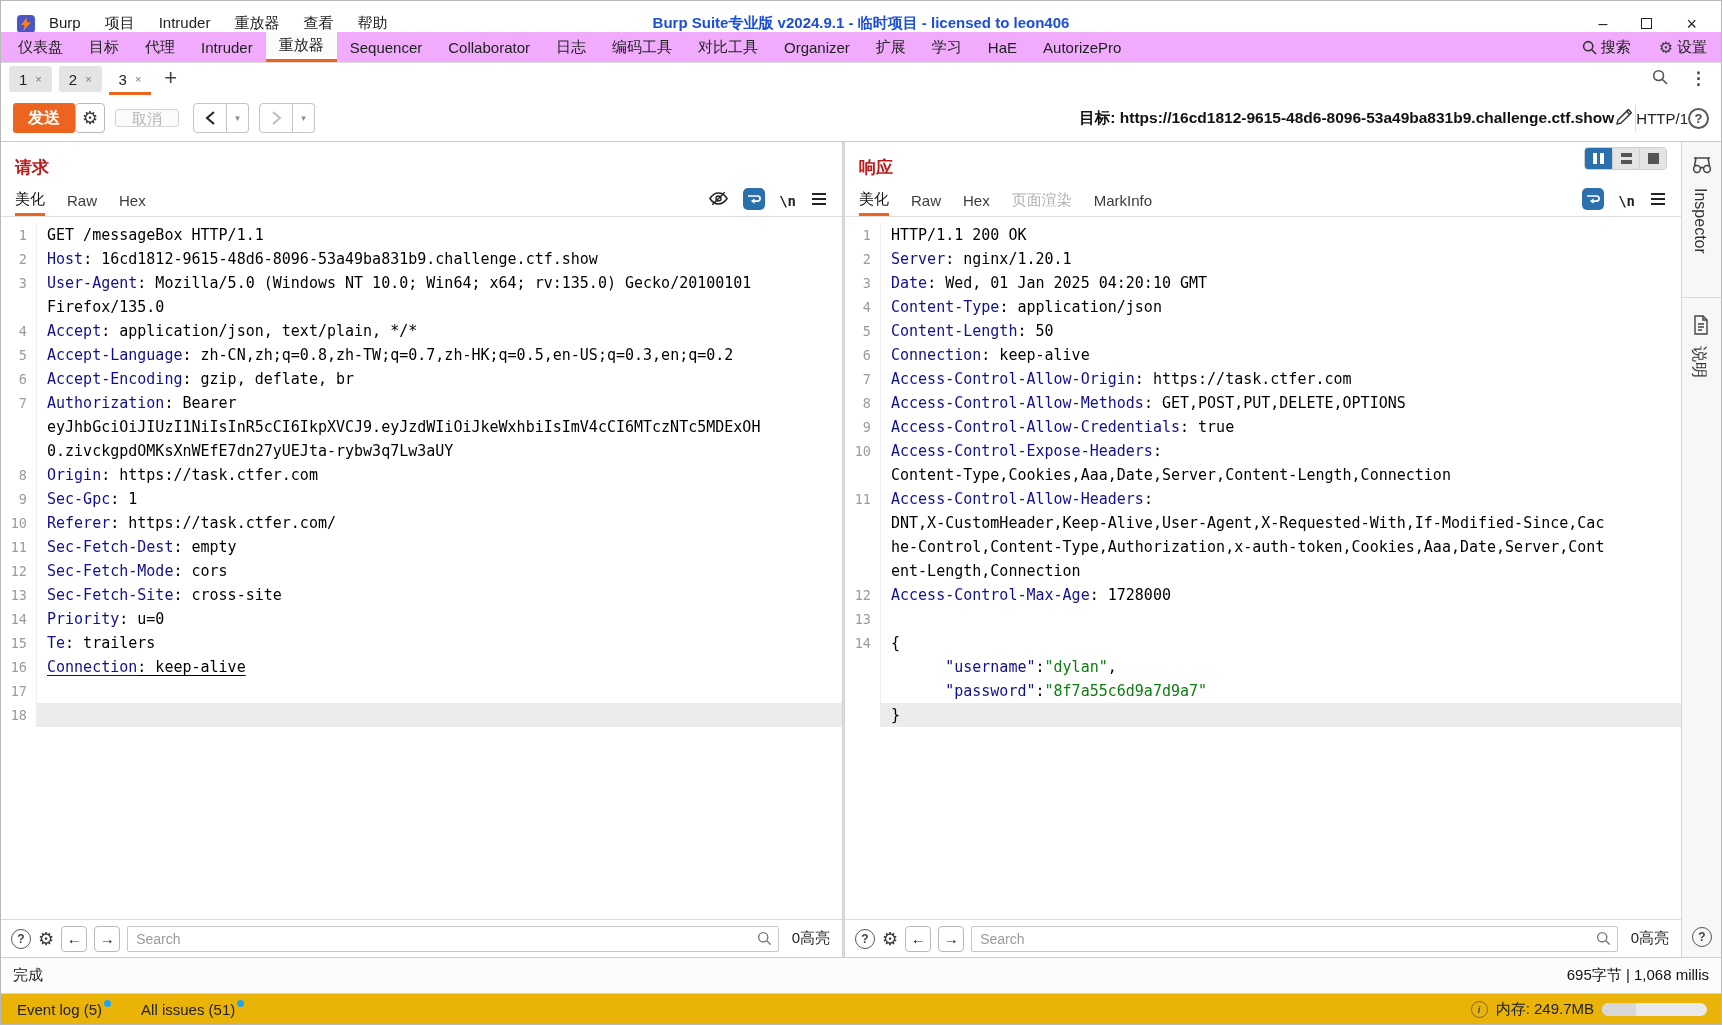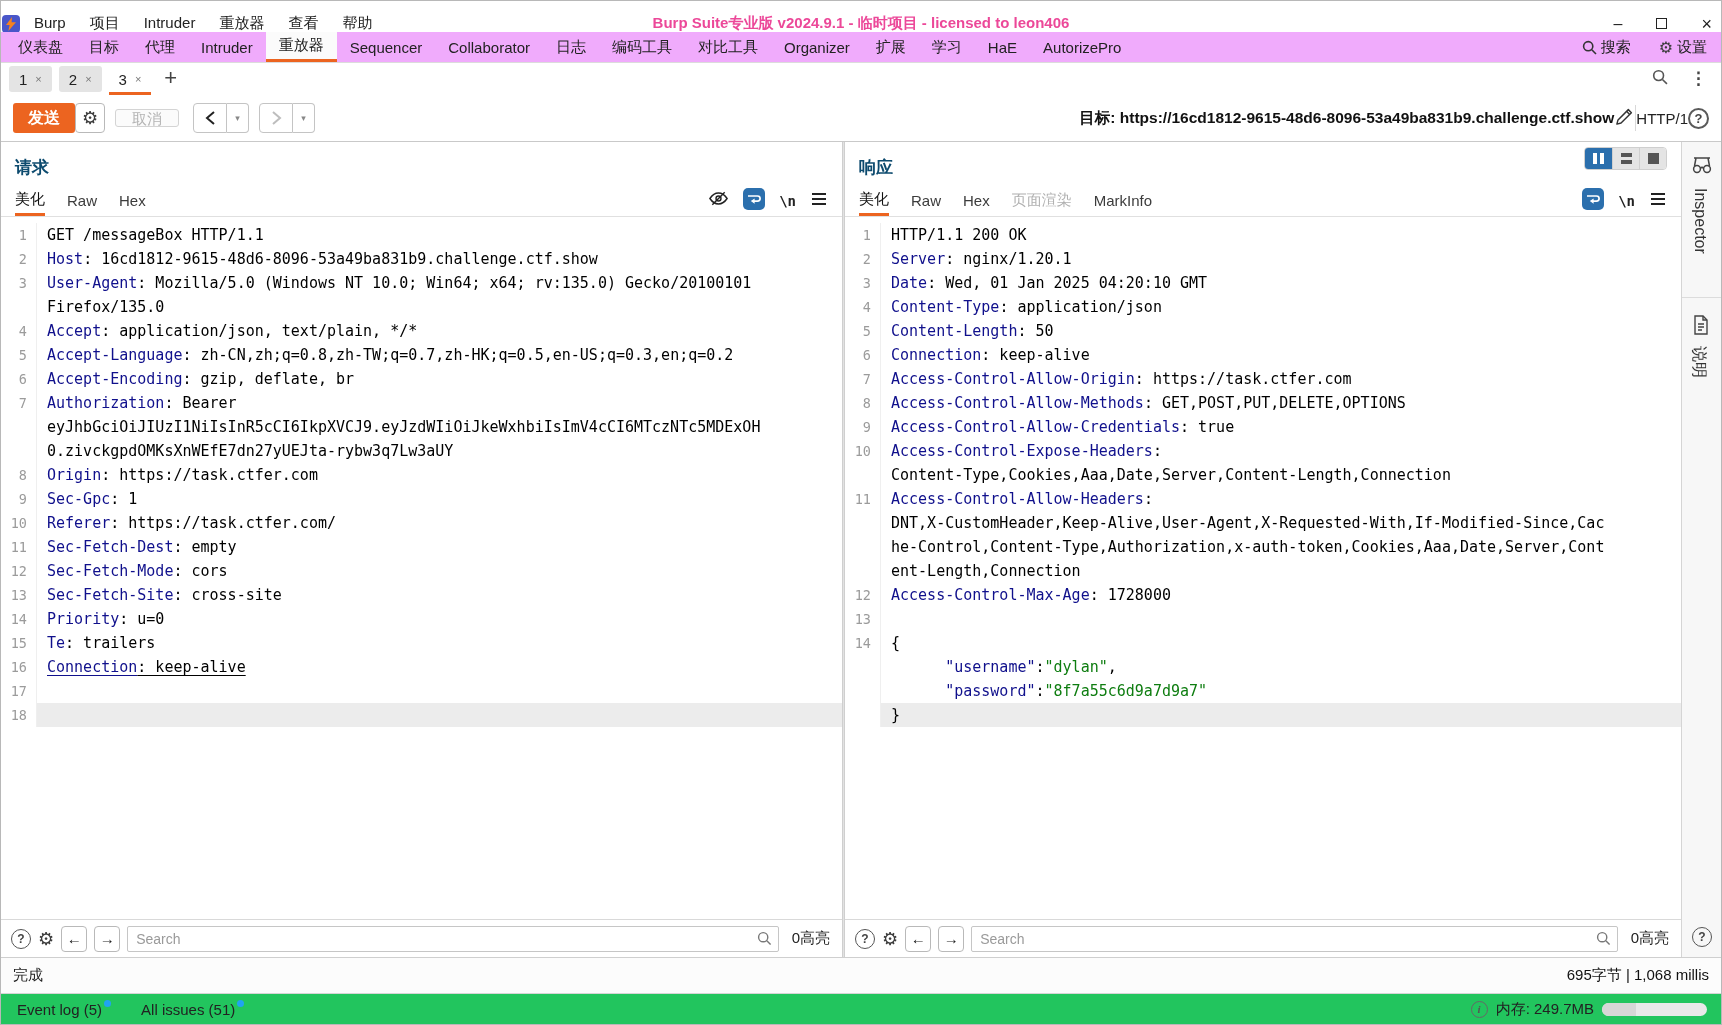--- a/index.html
+++ b/index.html
@@ -1,23 +1,23 @@
 <!DOCTYPE html>
 <html><head>
 <meta charset="utf-8">
 <style>
   * { box-sizing: border-box; margin: 0; padding: 0; }
   html,body { width:1722px; height:1025px; overflow:hidden; }
   body { font-family:"Liberation Sans",sans-serif; background:#fff; color:#1e1e1e; position:relative; border:1px solid #b8b8b8; }
 
   
-  .titlebar { position:absolute; top:0; left:0; right:0; height:45px; background:#fff; display:flex; align-items:center; padding:0 1px; }
+  .titlebar { position:absolute; top:0; left:0; right:0; height:45px; background:#fff; display:flex; align-items:center; padding:0 16px; }
   .applogo { width:18px; height:18px; border-radius:4px; background:#4956c9; display:grid; place-items:center; margin-right:14px; }
   .menu-item { font-size:15px; color:#222; margin-right:24px; cursor:default; }
-  .win-title { position:absolute; left:50%; transform:translateX(-50%); font-size:15px; font-weight:bold; color:#ec4899; white-space:nowrap; }
+  .win-title { position:absolute; left:50%; transform:translateX(-50%); font-size:15px; font-weight:bold; color:#1d4ed8; white-space:nowrap; }
   .winctl { margin-left:auto; display:flex; align-items:center; gap:34px; padding-right:8px; }
   .wc { font-size:16px; color:#222; line-height:1; }
   .wc-max { width:11px; height:11px; border:1.5px solid #222; }
 
   
   .maintabs { position:absolute; top:31px; left:0; right:0; height:31px; background:#f0abfc; border-bottom:1px solid #dcdcdc; display:flex; align-items:stretch; padding-left:4px; }
   .mtab { font-size:15px; color:#222; padding:0 13px; display:flex; align-items:center; cursor:default; }
   .mtab.sel { background:#fbfbfb; border-bottom:3px solid #ec6420; }
   .maintabs-right { margin-left:auto; display:flex; align-items:center; gap:28px; padding-right:14px; }
   .tb-tool { display:flex; align-items:center; gap:4px; font-size:15px; color:#222; }
@@ -42,21 +42,21 @@
   .tgt { font-size:15.5px; font-weight:bold; color:#111; white-space:nowrap; }
   .vsep { width:1px; height:26px; background:#d8d8d8; }
   .qcirc { width:21px; height:21px; border:2px solid #5a5a5a; border-radius:50%; display:grid; place-items:center; font-size:13px; font-weight:bold; color:#444; }
 
   
   .panels { position:absolute; top:141px; left:0; right:0; bottom:67px; display:flex; }
   .panel { display:flex; flex-direction:column; background:#fff; position:relative; }
   .panel.req { width:841px; }
   .pdivider { width:3px; background:#e2e2e2; border-left:1px solid #cfcfcf; border-right:1px solid #cfcfcf; }
   .panel.resp { flex:1; }
-  .ptitle { font-size:17px; font-weight:bold; color:#0c4a6e; padding:14px 0 6px 14px; }
+  .ptitle { font-size:17px; font-weight:bold; color:#b91c1c; padding:14px 0 6px 14px; }
   .ptabs { height:32px; border-bottom:1px solid #e0e0e0; display:flex; align-items:stretch; padding-left:14px; position:relative; }
   .ptab { font-size:15px; color:#3c3c3c; margin-right:22px; display:flex; align-items:center; cursor:default; }
   .ptab.sel { color:#111; border-bottom:3px solid #ec6420; }
   .ptab.dis { color:#b0b0b0; }
   .ptab-icons { position:absolute; right:14px; top:0; height:100%; display:flex; align-items:center; gap:14px; }
   .mono-ic { font-family:"DejaVu Sans Mono",monospace; font-size:14px; font-weight:bold; color:#222; }
 
   .ebody { flex:1; overflow:hidden; padding-top:6px; }
   .erow { display:flex; line-height:24px; font-family:"DejaVu Sans Mono","Liberation Mono",monospace; font-size:15px; }
   .erow .gut { width:36px; text-align:right; padding-right:9px; color:#9b9b9b; font-size:13.5px; flex:none; border-right:1px solid #efefef; }
@@ -85,21 +85,21 @@
   
   .sidebar { width:40px; background:#f7f7f7; border-left:1px solid #d5d5d5; position:relative; }
   .sb-icon { position:absolute; left:9px; }
   .vtext { position:absolute; left:27px; transform:rotate(90deg); transform-origin:left top; white-space:nowrap; font-size:16px; color:#333; }
   .sb-div { position:absolute; left:0; right:0; top:155px; height:1px; background:#dcdcdc; }
   .sb-help { position:absolute; left:10px; bottom:10px; }
 
   
   .statusrow { position:absolute; left:0; right:0; bottom:31px; height:36px; background:#fcfcfc; border-top:1px solid #cfcfcf; display:flex; align-items:center; padding:0 12px; font-size:15px; color:#222; }
   .statusrow .right { margin-left:auto; font-size:15px; color:#111; }
-  .bottombar { position:absolute; left:0; right:0; bottom:0; height:31px; background:#22c55e; border-top:1px solid #d5d5d5; display:flex; align-items:center; padding:0 14px 0 16px; font-size:15px; color:#222; }
+  .bottombar { position:absolute; left:0; right:0; bottom:0; height:31px; background:#eab308; border-top:1px solid #d5d5d5; display:flex; align-items:center; padding:0 14px 0 16px; font-size:15px; color:#222; }
   .bb-item { margin-right:30px; position:relative; }
   .bdot { display:inline-block; width:7px; height:7px; border-radius:50%; background:#21a3f1; vertical-align:top; margin:-1px 0 0 2px; }
   .bottombar .right { margin-left:auto; display:flex; align-items:center; gap:8px; }
   .icirc { width:17px; height:17px; border:1.5px solid #666; border-radius:50%; display:grid; place-items:center; font-size:11px; font-style:italic; font-weight:bold; color:#555; font-family:"Liberation Serif",serif; }
   .pill { width:105px; height:13px; border-radius:7px; background:#e9e9e9; overflow:hidden; }
   .pill .fill { width:34px; height:100%; background:#d7d7d7; }
 </style>
 </head>
 <body>
 

